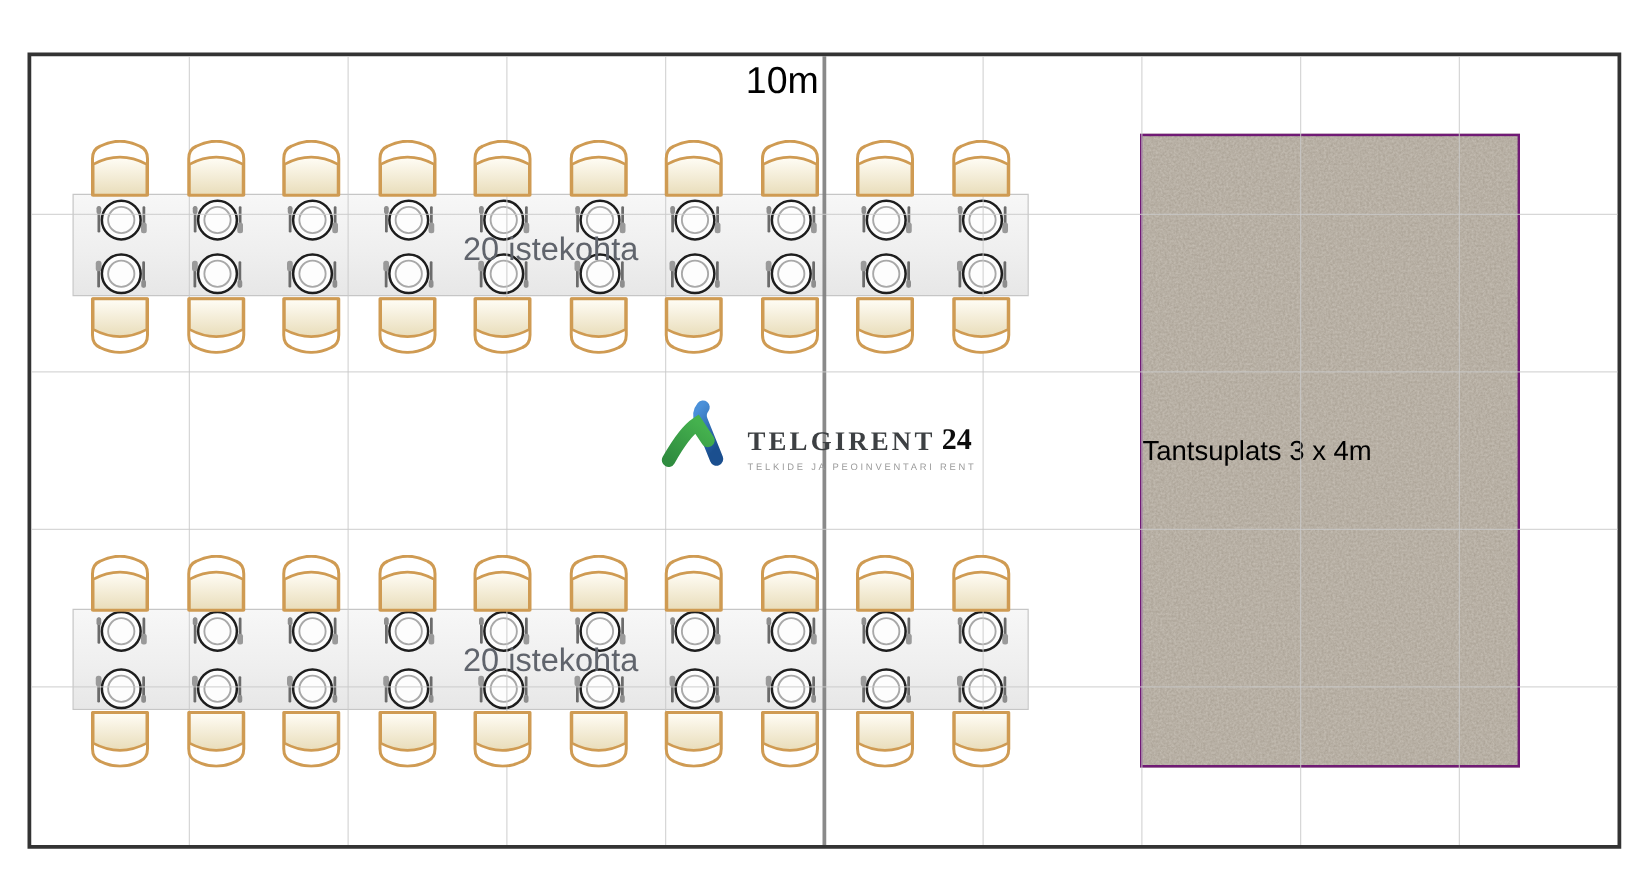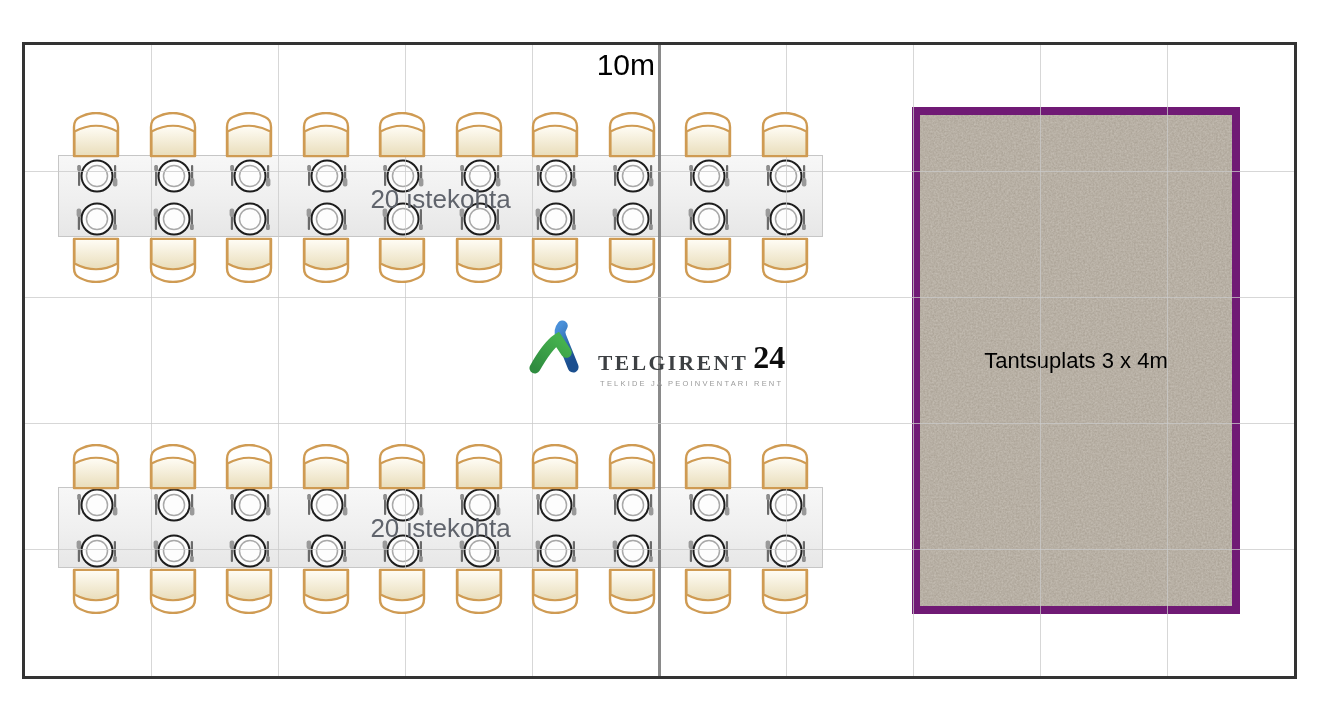--- a/index.html
+++ b/index.html
@@ -1,23 +1,23 @@
 <!DOCTYPE html>
 <html style="--border: #333333; --grid-line: #c9c9c9; --grid-midline: #7d7d7d; --chair-outline: #cf9b53; --chair-fill-top: #fffdf6; --chair-fill-bottom: #e9ddba; --dance-floor-base: #a39a8d; --text-gray: #60646c; --logo-green-light: #45b14e; --logo-green-dark: #2f8c3f; --logo-blue-light: #4a90d9; --logo-blue-dark: #1b4f8f;"><head>
 <meta charset="utf-8">
 <style>
   html,body{margin:0;padding:0;background:#fff;}
   .canvas{position:relative;width:1319px;height:708px;background:#fff;overflow:hidden;
           font-family:"Liberation Sans",sans-serif;}
   .plan{position:absolute;left:22px;top:42px;width:1275px;height:637px;box-sizing:border-box;
         border:3px solid var(--border,#333);background:#fff;}
   
-  .dance-floor{position:absolute;left:887px;top:62px;width:328px;height:507px;box-sizing:border-box;
-        border:8px solid #701a75;background:var(--dance-floor-base,#a39a8d);z-index:1;
-        display:flex;align-items:center;justify-content:center;}
+  .dance-floor{position:absolute;left:887px;top:62px;width:304px;height:507px;box-sizing:border-box;
+        border:2px solid #701a75;background:var(--dance-floor-base,#a39a8d);z-index:1;
+        display:flex;align-items:center;justify-content:flex-start;}
   .dance-floor svg.noise{position:absolute;left:0;top:0;width:100%;height:100%;}
   .dance-label{position:relative;z-index:2;font-size:22px;color:#000;}
   
   .table{position:absolute;left:33px;width:765px;box-sizing:border-box;border:1px solid #c6c6c6;
         background:linear-gradient(180deg,#f7f7f7 0%,#efefef 55%,#e7e7e7 100%);z-index:2;}
   .setting{position:absolute;width:46px;height:38px;}
   .setting.flip{transform:rotate(180deg);}
   
   .grid{position:absolute;left:0;top:0;width:1269px;height:631px;z-index:3;pointer-events:none;}
   .gline-v{position:absolute;top:0;width:1px;height:100%;background:var(--grid-line,#c9c9c9);opacity:.75;}
@@ -30,21 +30,21 @@
   .table-label{position:absolute;left:33px;width:765px;text-align:center;z-index:5;
         font-size:26px;line-height:30px;color:var(--text-gray,#60646c);}
   .width-label{position:absolute;left:480px;top:3px;width:150px;text-align:right;z-index:5;
         font-size:30px;color:#000;}
   
   .logo{position:absolute;left:503px;top:273px;display:flex;gap:13px;z-index:6;}
   .logo-icon{width:57px;height:57px;flex:0 0 auto;}
   .logo-text{margin-top:21px;}
   .logo-name{display:flex;align-items:flex-end;font-family:Liberation Serif, serif;}
   .logo-brand{font-size:21.5px;font-weight:bold;letter-spacing:2.5px;color:#3d4043;}
-  .logo-24{font-size:32px;font-weight:bold;color:#0c0c0c;margin-left:5px;}
+  .logo-24{font-size:24px;font-weight:bold;color:#0c0c0c;margin-left:5px;}
   .logo-tagline{font-size:7.5px;letter-spacing:2.2px;color:#9b9b9b;margin-top:3px;white-space:nowrap;text-align:center;}
 </style>
 </head>
 <body>
 
 <svg width="0" height="0" style="position:absolute" aria-hidden="true">
   <defs>
     <linearGradient id="chairGrad" x1="0" y1="0" x2="0" y2="1">
       <stop offset="0" style="stop-color:var(--chair-fill-top,#fffdf6)"></stop>
       <stop offset="1" style="stop-color:var(--chair-fill-bottom,#e9ddba)"></stop>

